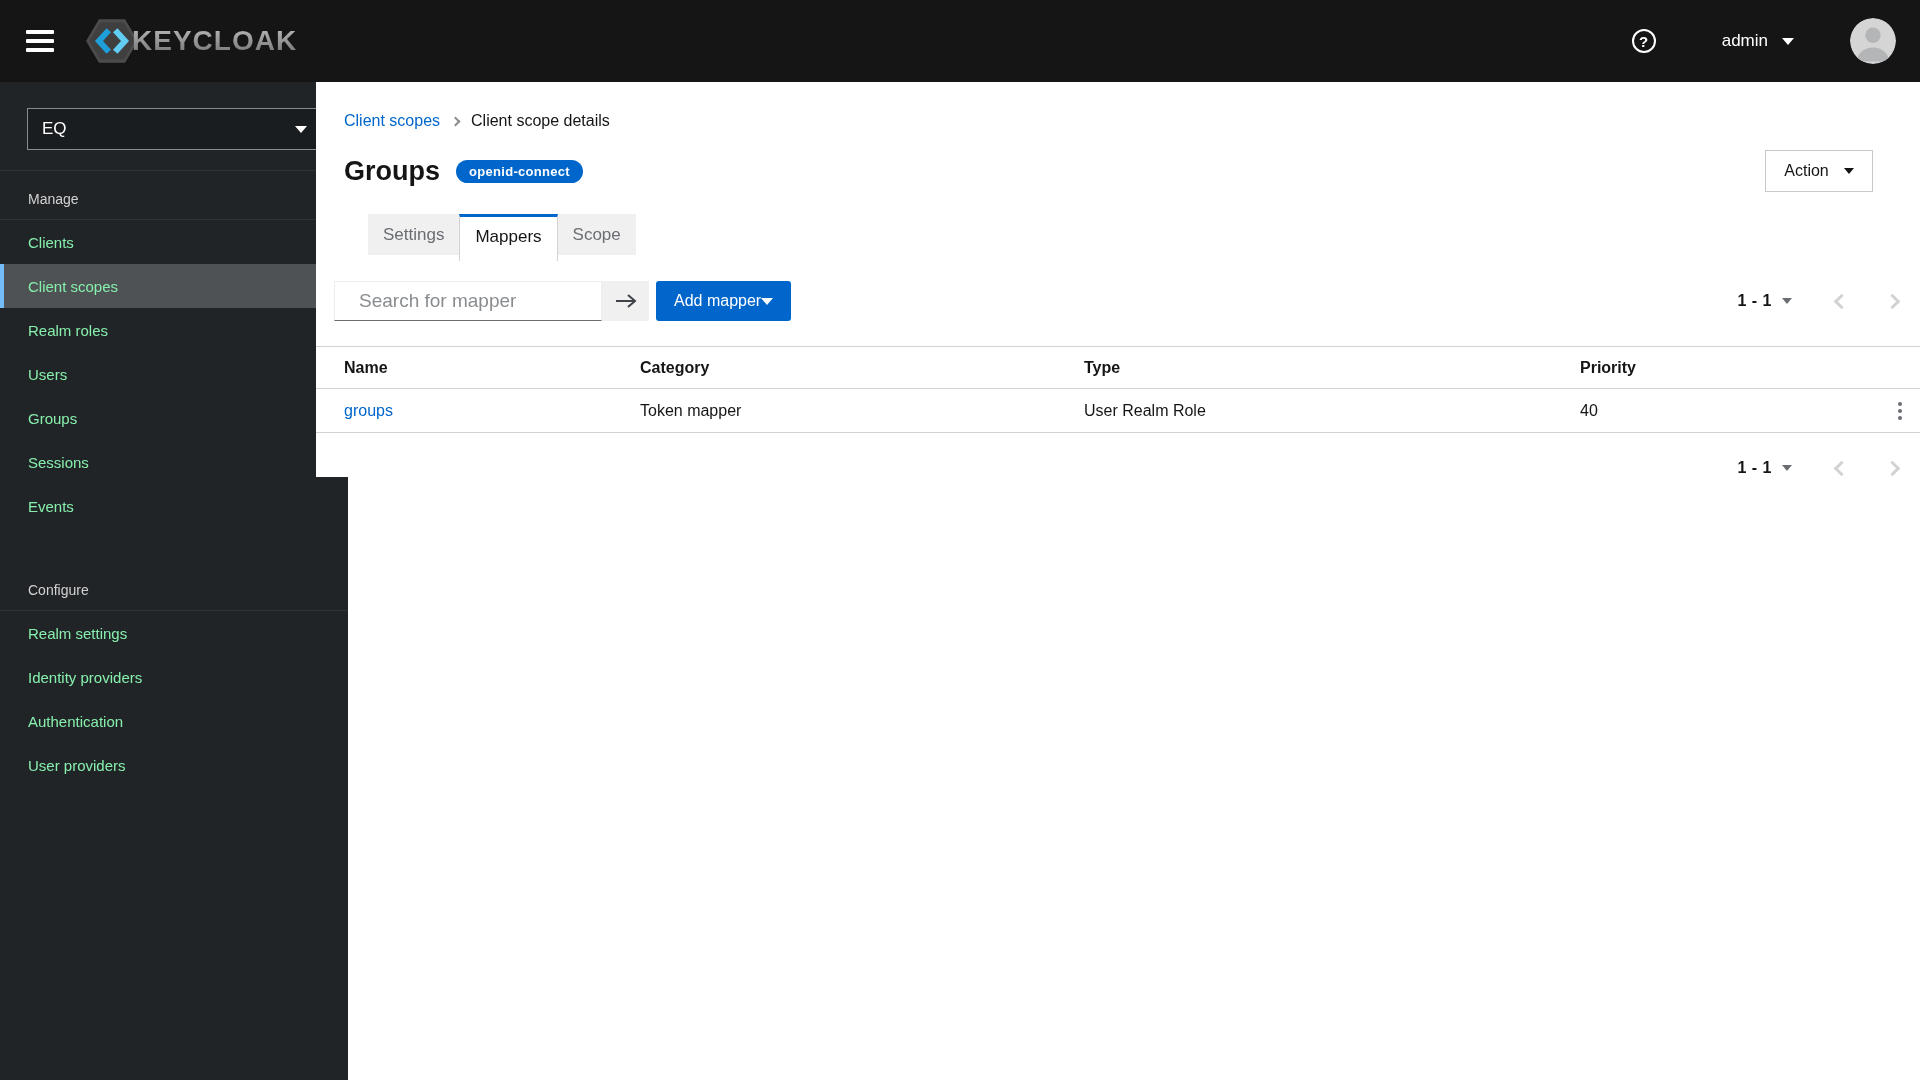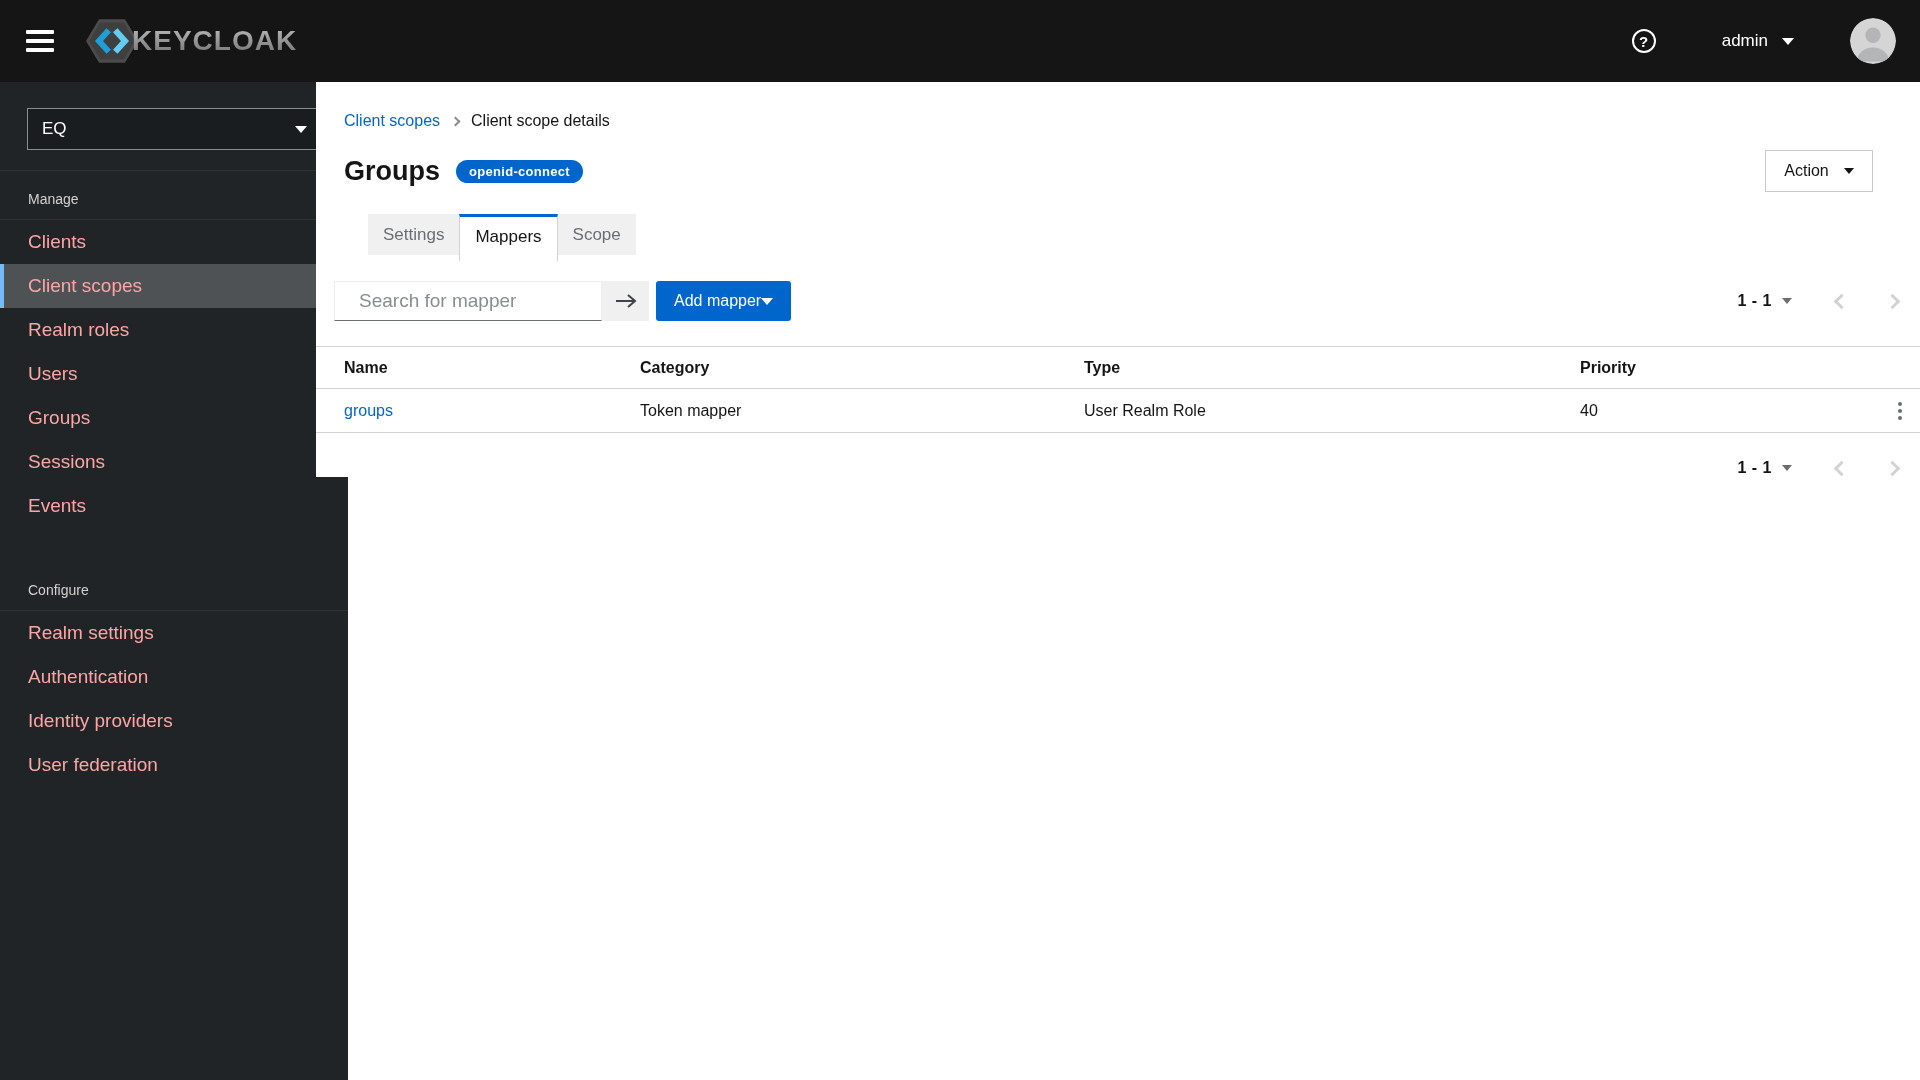--- a/index.html
+++ b/index.html
@@ -40,21 +40,21 @@
   
   .sidebar { position:fixed; top:82px; left:0; width:348px; height:998px; background:#212427; }
   .realm-wrap { padding:26px 26px 20px 27px; border-bottom:1px solid #2f3237; }
   .realm-select { height:42px; border:1px solid #8a8d90; background:#1a1d20; display:flex;
                   align-items:center; padding:0 14px; cursor:pointer; width:100%; }
   .realm-select .label { color:#ffffff; font-size:17px; }
   .realm-select .caret { margin-left:auto; }
   .nav-section-title { padding:20px 0 12px 28px; font-size:14px; color:#d2d2d2;
                        border-bottom:1px solid #2f3237; }
   .nav-item { height:44px; display:flex; align-items:center; padding-left:28px;
-              color:#fca5a5; font-size:19px; cursor:pointer;text-align:center; }
+              color:#86efac; font-size:15px; cursor:pointer;text-align:center; }
   .nav-item.active { background:#4f5255; border-left:4px solid #73bcf7; padding-left:24px; }
   .nav-section.configure { margin-top:34px; }
 
   
   .main { position:absolute; left:316px; top:82px; width:1604px; background:#ffffff; }
   .breadcrumb { display:flex; align-items:center; gap:12px; padding:30px 0 0 28px; font-size:16px; }
   .breadcrumb a { color:#0066cc; text-decoration:none; cursor:pointer; }
   .breadcrumb .current { color:#151515; }
 
   .title-row { display:flex; align-items:center; margin:20px 47px 0 28px; }
@@ -154,23 +154,23 @@
     <div class="nav-item">Realm roles</div>
     <div class="nav-item">Users</div>
     <div class="nav-item">Groups</div>
     <div class="nav-item">Sessions</div>
     <div class="nav-item">Events</div>
   </div>
 
   <div class="nav-section configure">
     <div class="nav-section-title">Configure</div>
     <div class="nav-item">Realm settings</div>
+    <div class="nav-item">Identity providers</div>
     <div class="nav-item">Authentication</div>
-    <div class="nav-item">Identity providers</div>
-    <div class="nav-item">User federation</div>
+    <div class="nav-item">User providers</div>
   </div>
 </nav>
 
 <main class="main">
 
   <div class="breadcrumb">
     <a>Client scopes</a>
     <span class="bc-sep"></span>
     <span class="current">Client scope details</span>
   </div>

